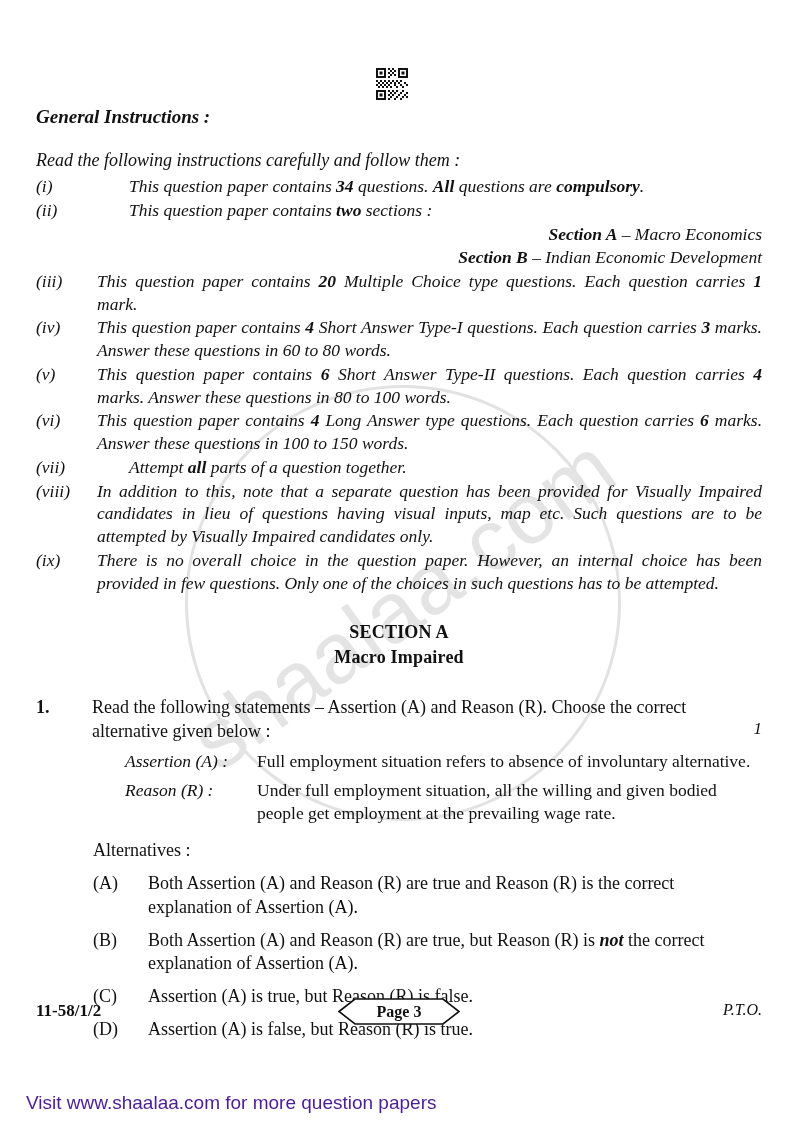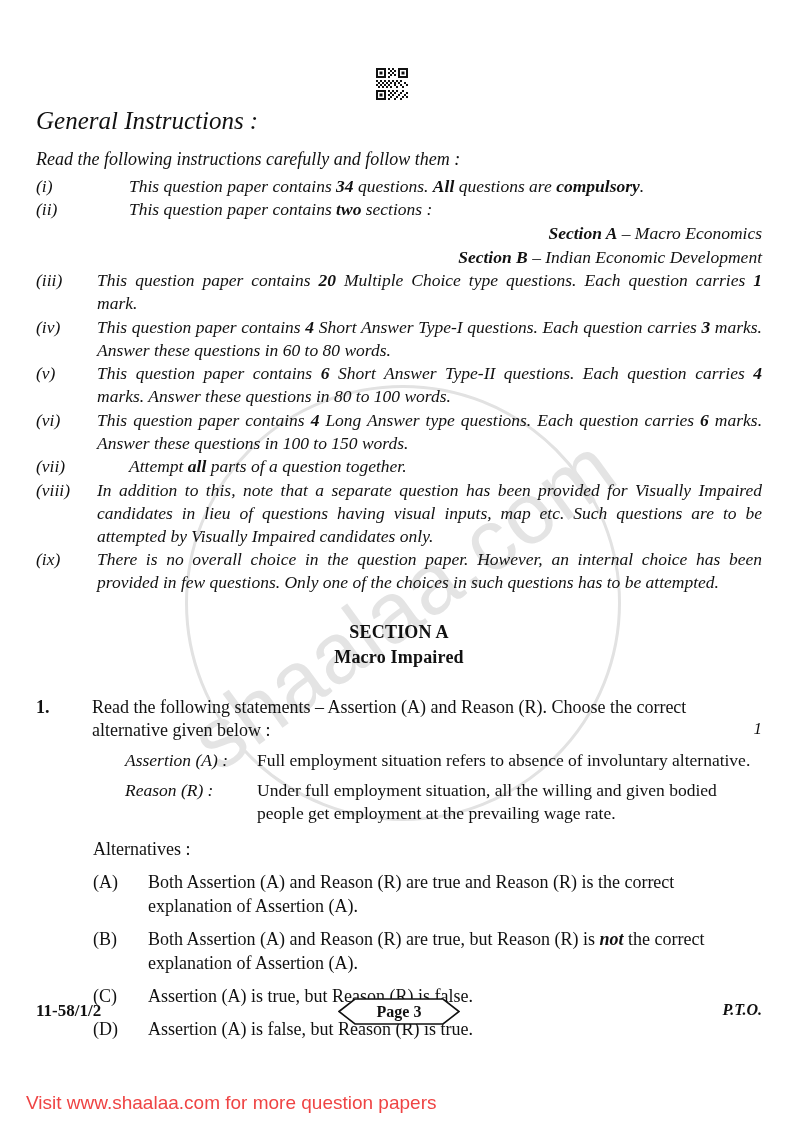--- a/index.html
+++ b/index.html
@@ -63,24 +63,24 @@
   #qr-wrap svg { display: block; }
 
   .content {
     position: absolute;
     left: 36px;
     top: 105px;
     width: 726px;
   }
 
   .gi-title {
-    font-weight: normal;
-    font-style: italic;
-    font-size: 25px;
-    margin: 0 0 12px 0;
+    font-weight: bold;
+    font-style: italic;
+    font-size: 19px;
+    margin: 0 0 20px 0;
     line-height: 1.25;
   }
   .gi-sub {
     font-style: italic;
     font-size: 18px;
     margin: 0 0 3px 0;
     line-height: 1.3;
   }
 
   .instr {
@@ -214,21 +214,21 @@
     top: 3px;
     font-size: 17px;
     font-weight: bold;
   }
   #pto {
     position: absolute;
     right: 0;
     top: 3px;
     font-size: 16px;
     font-style: italic;
-    font-weight: bold;
+    font-weight: normal;
   }
   #page-badge {
     position: absolute;
     left: 50%;
     top: 0;
     transform: translateX(-50%);
     width: 122px;
     height: 27px;
   }
   #page-badge svg { display: block; }
@@ -244,21 +244,21 @@
     font-size: 16px;
     font-weight: bold;
   }
 
   #site-caption {
     position: absolute;
     left: 26px;
     top: 1092px;
     font-family: "Liberation Sans", "DejaVu Sans", sans-serif;
     font-size: 19px;
-    color: #ef4444;
+    color: #4c1d95;
     z-index: 3;
   }
 </style>
 </head>
 <body>
 
 <div id="watermark">
   <div id="watermark-text">shaalaa.com</div>
 </div>
 

